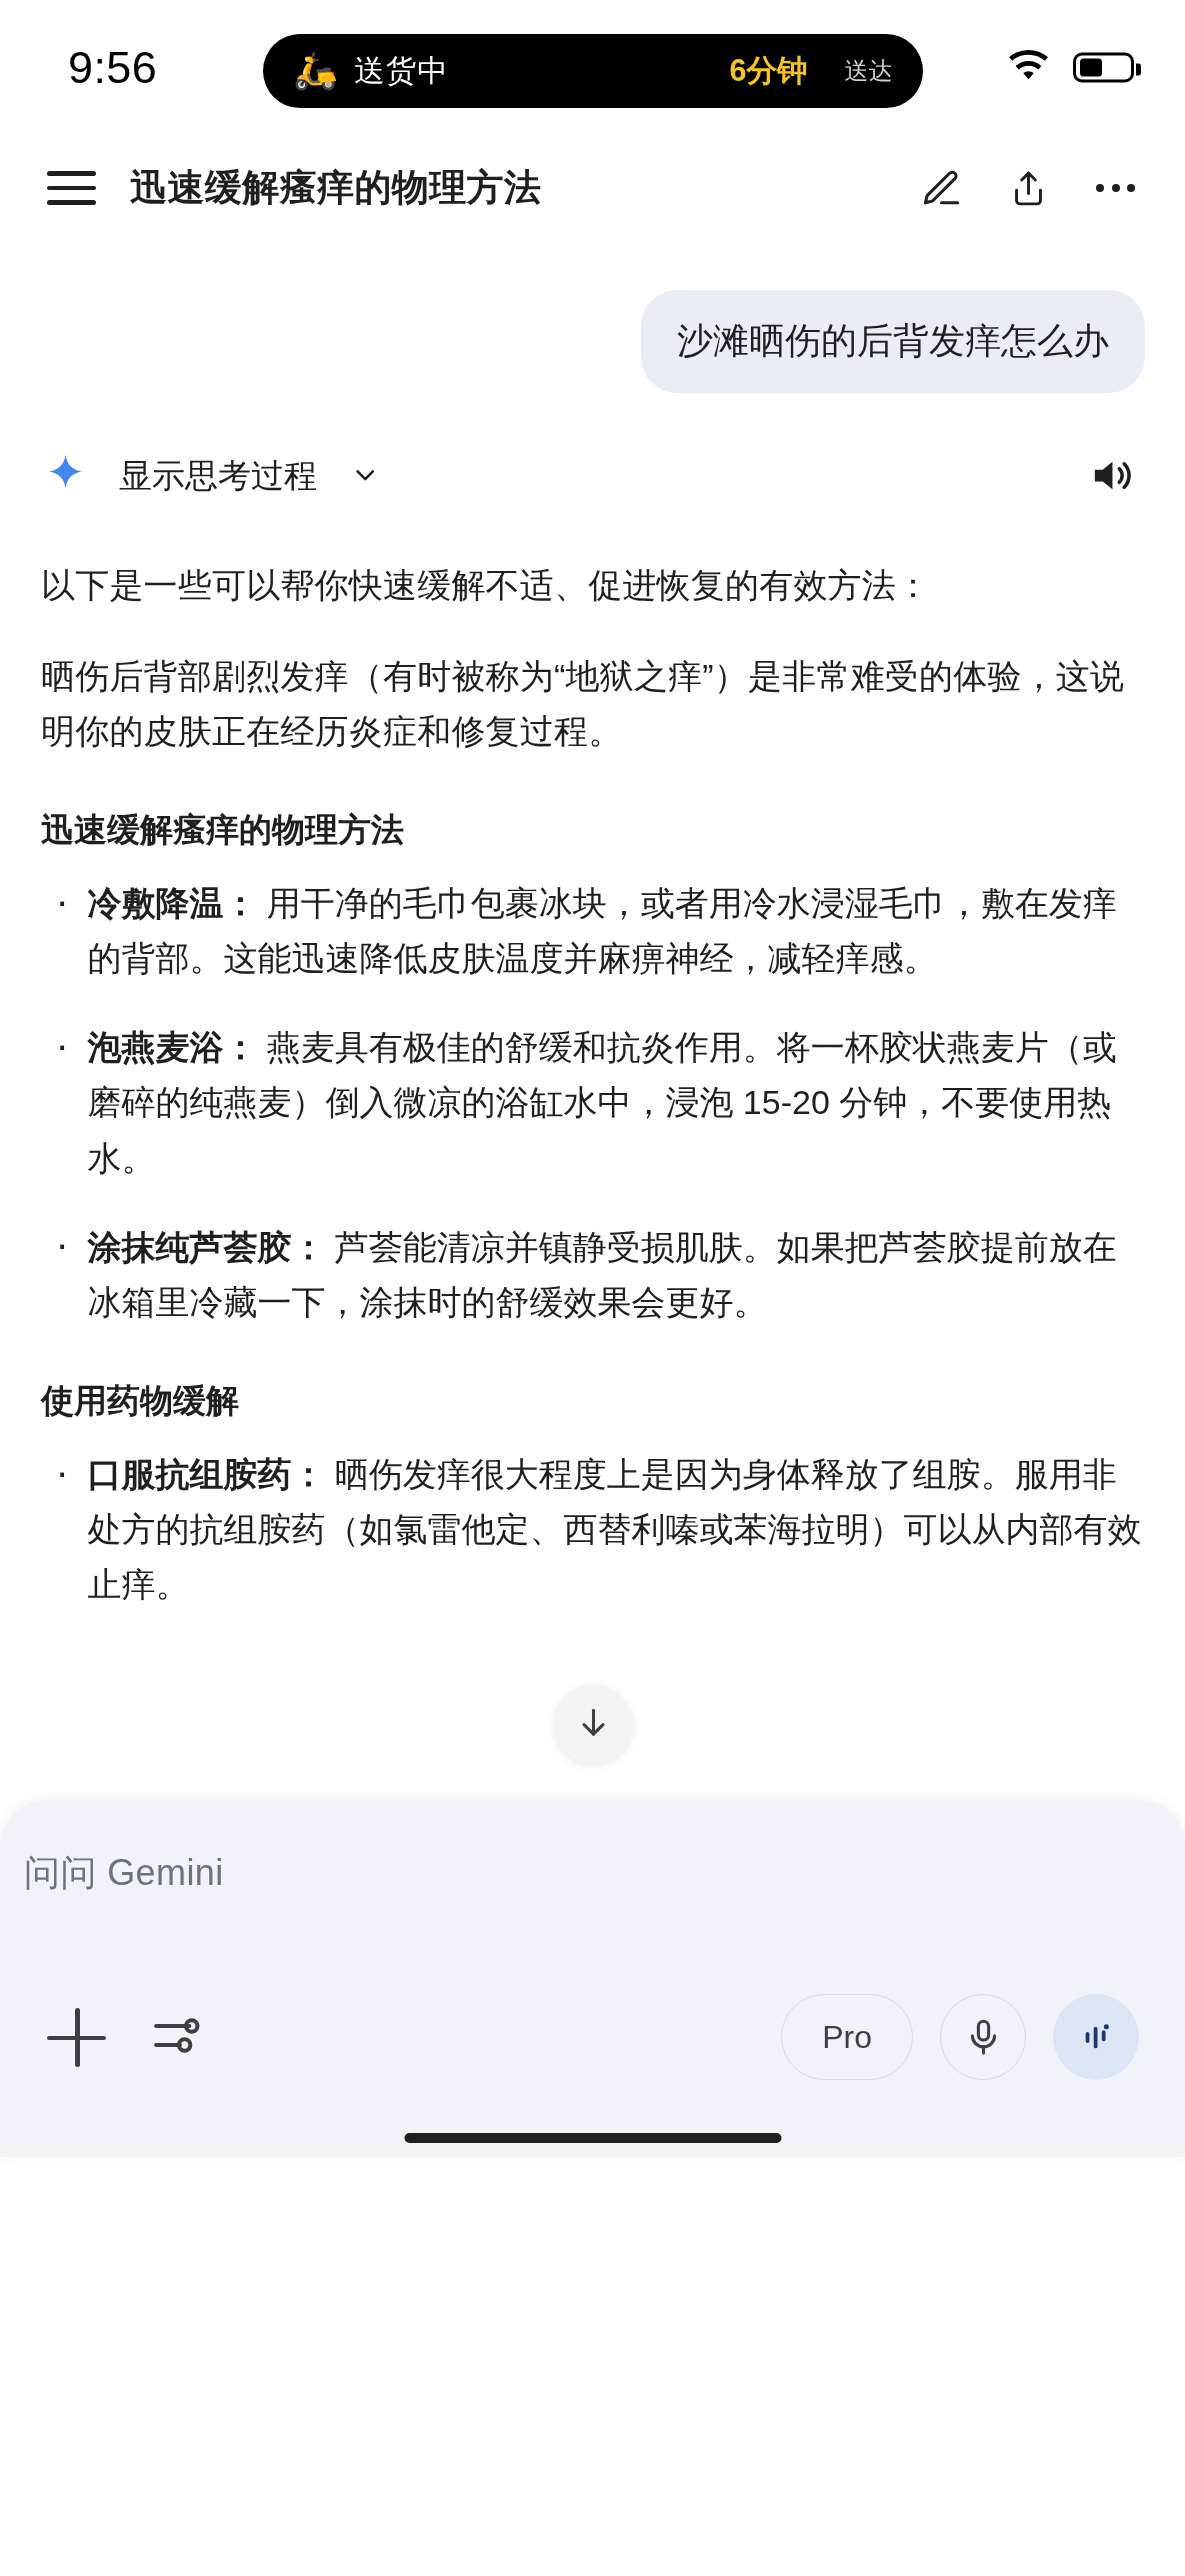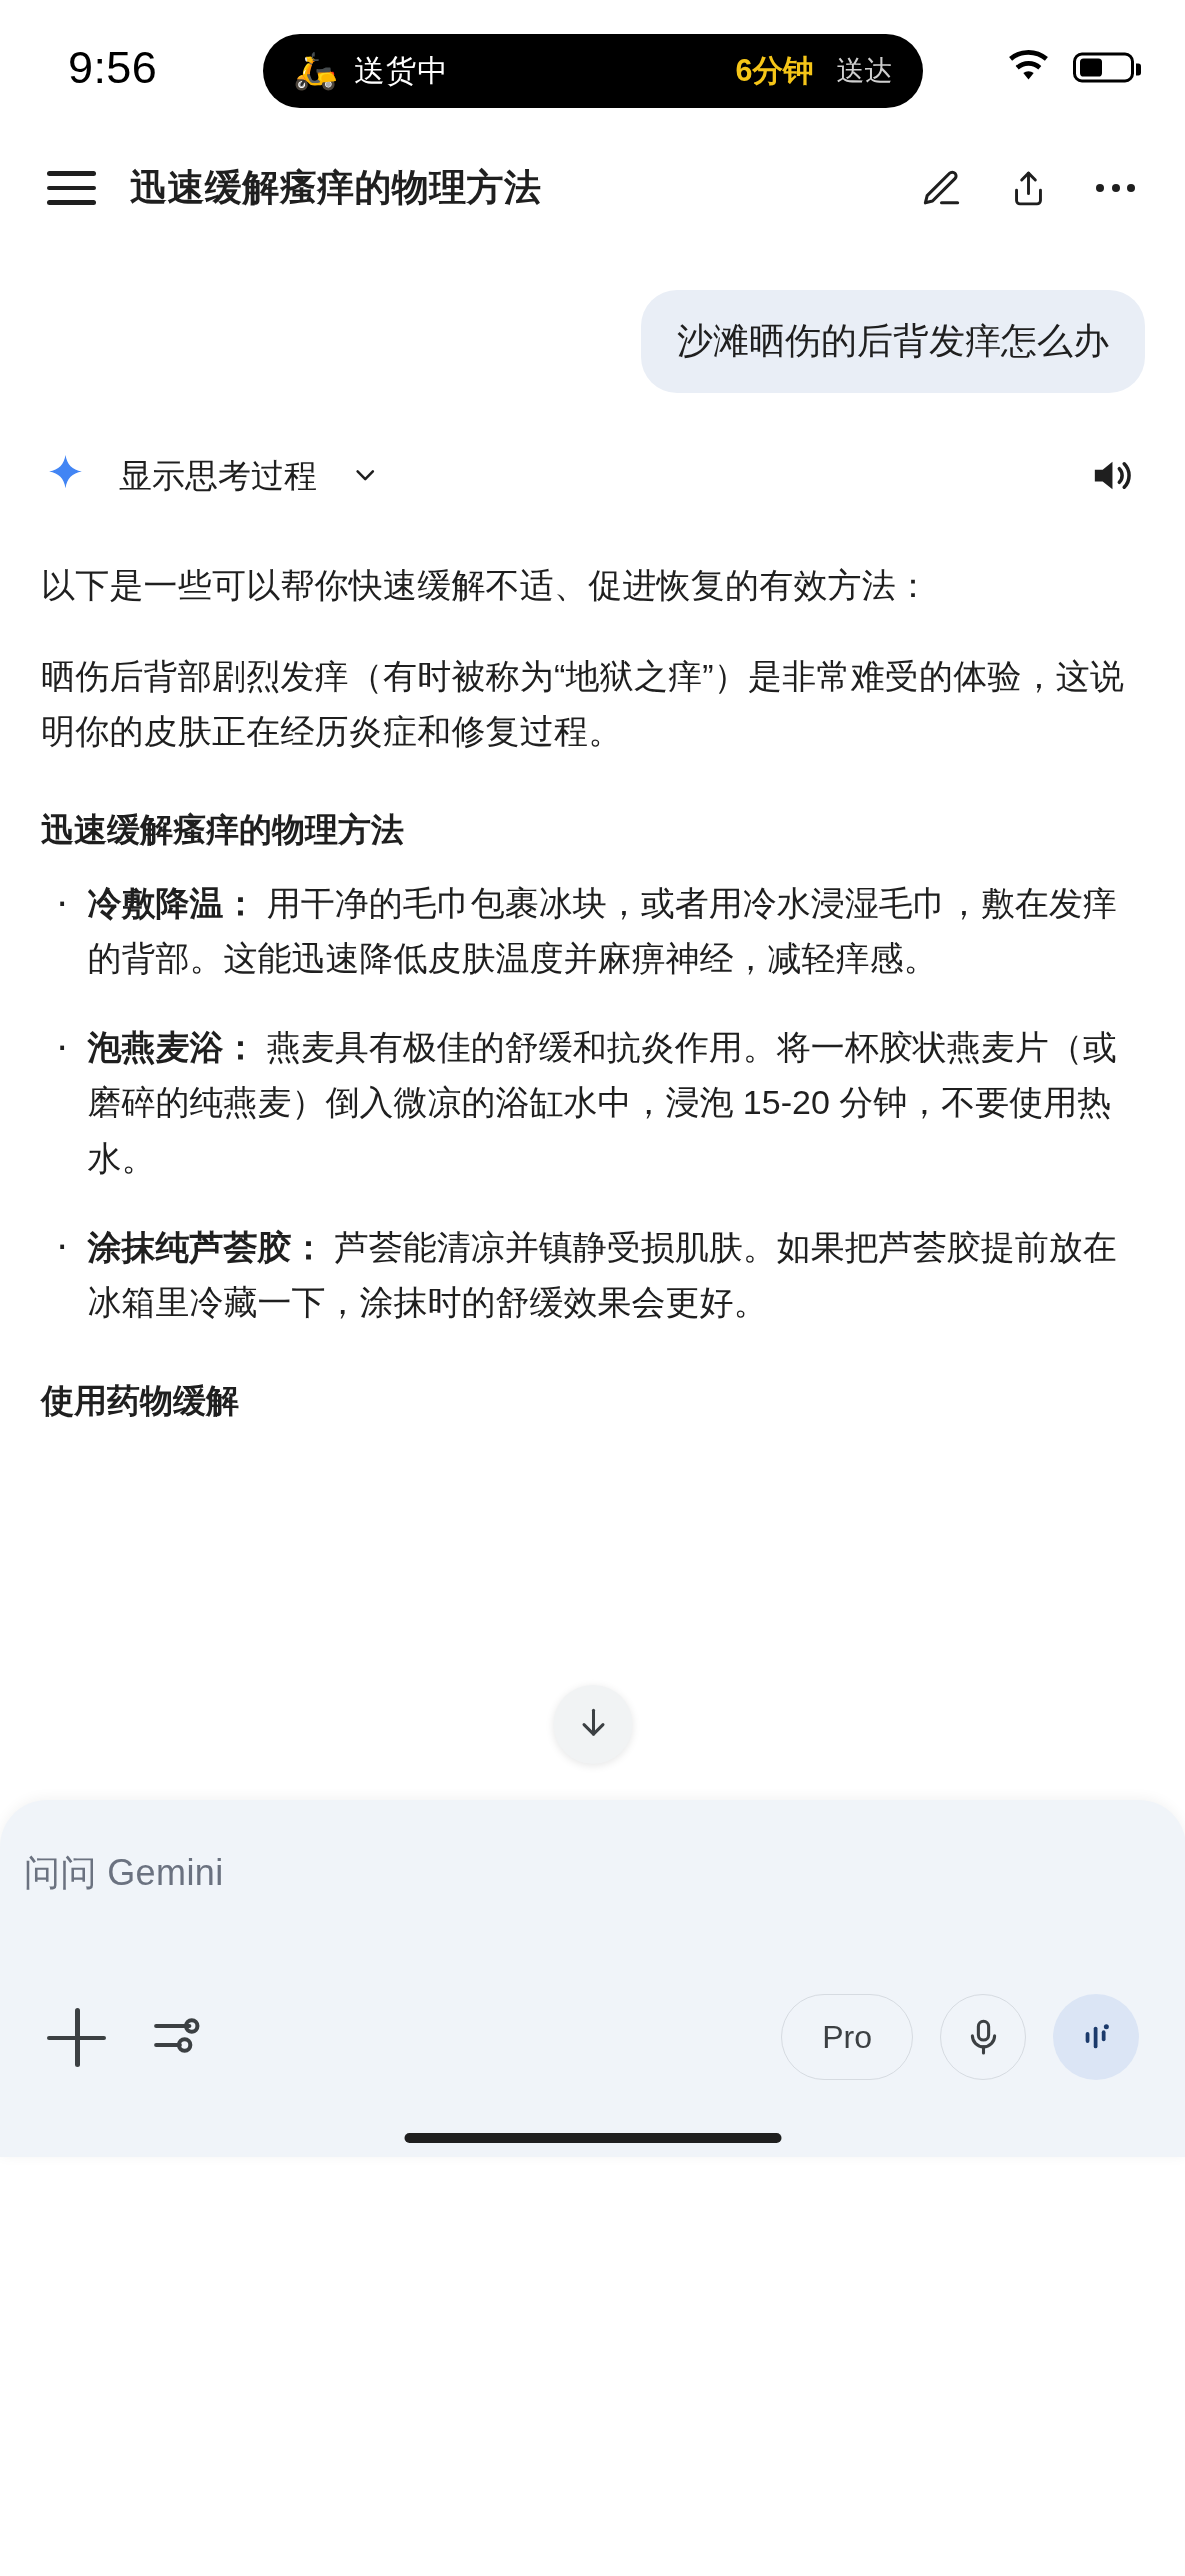--- a/index.html
+++ b/index.html
@@ -23,21 +23,21 @@
   }
   .pill {
     position:absolute; left:50%; transform:translateX(-50%); top:34px;
     height:74px; min-width:660px; background:#000; border-radius:41px;
     display:flex; align-items:center; padding:0 30.5px; gap:16px;
   }
   .pill .rider { font-size:36px; line-height:1; }
   .pill .delivery-text { color:#fff; font-size:30.5px; font-weight:500; letter-spacing:0.9px; }
   .pill .spacer { flex:1; }
   .pill .eta { color:#f5c518; font-size:30.5px; font-weight:700; }
-  .pill .eta-suffix { color:#cfcfcf; font-size:28px; margin-left:7px;text-align:center; }
+  .pill .eta-suffix { color:#cfcfcf; font-size:24px; margin-left:21px;text-align:center; }
 
   .status-right {
     position:absolute; right:52px; top:50%; transform:translateY(-50%);
     display:flex; align-items:center; gap:20px;
   }
   .battery {
     width:61px; height:30.5px; border:3.6px solid #000; border-radius:9px;
     position:relative; display:flex; align-items:center; padding:3.6px;
   }
   .battery::after {
@@ -248,20 +248,25 @@
         </li>
         <li>
           <b>泡燕麦浴：</b><span> 燕麦具有极佳的舒缓和抗炎作用。将一杯胶状燕麦片（或磨碎的纯燕麦）倒入微凉的浴缸水中，浸泡 15-20 分钟，不要使用热水。</span>
         </li>
         <li>
           <b>涂抹纯芦荟胶：</b><span> 芦荟能清凉并镇静受损肌肤。如果把芦荟胶提前放在冰箱里冷藏一下，涂抹时的舒缓效果会更好。</span>
         </li>
       </ul>
 
       <h3>使用药物缓解</h3>
+      <ul class="bullets">
+        <li>
+          <b>口服抗组胺药：</b><span> 晒伤发痒很大程度上是因为身体释放了组胺。服用非处方的抗组胺药（如氯雷他定、西替利嗪或苯海拉明）可以从内部有效止痒。</span>
+        </li>
+      </ul>
     </div>
   </div>
 
   <div class="scroll-down">
     <span>
       <svg width="38" height="38" viewBox="0 0 24 24" fill="none" stroke="#3c4043" stroke-width="1.9" stroke-linecap="round" stroke-linejoin="round">
         <path d="M12 4v15"></path>
           <path d="M6 13l6 6 6-6"></path>
       </svg>
     </span>

